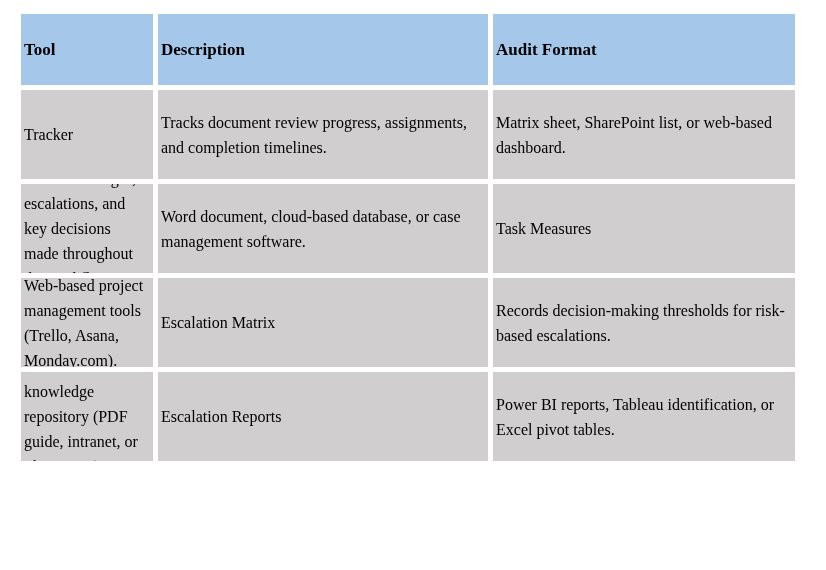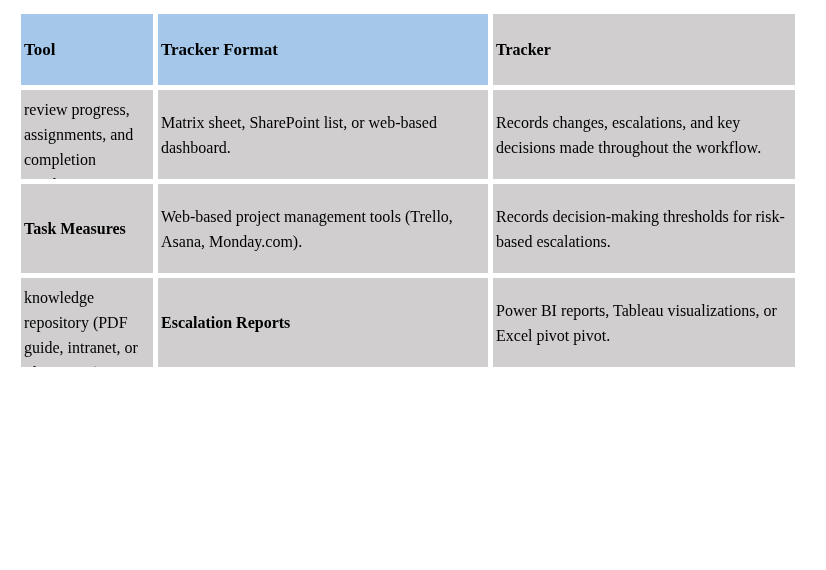--- a/index.html
+++ b/index.html
@@ -46,65 +46,74 @@
     background: var(--header-bg, #A5C8EA);
     font-weight: bold;
     font-size: 17px;
   }
 
   .td {
     background: var(--row-bg, #D0CECE);
   }
 
   .tool-col {
-    font-weight: bold;
+    font-weight: normal;
   }
 </style>
 </head>
 <body>
 
 <div class="page">
   <div class="doc-table">
 
     <div class="cell th">
       <span>Tool</span>
     </div>
     <div class="cell th">
-      <span>Tracker Format</span>
+      <span>Description</span>
+    </div>
+    <div class="cell th">
+      <span>Audit Format</span>
     </div>
 
     <div class="cell td tool-col">
       <span>Tracker</span>
     </div>
     <div class="cell td">
       <span>Tracks document review progress, assignments, and completion timelines.</span>
     </div>
     <div class="cell td">
       <span>Matrix sheet, SharePoint list, or web-based dashboard.</span>
     </div>
 
     <div class="cell td">
       <span>Records changes, escalations, and key decisions made throughout the workflow.</span>
     </div>
+    <div class="cell td">
+      <span>Word document, cloud-based database, or case management software.</span>
+    </div>
 
     <div class="cell td tool-col">
       <span>Task Measures</span>
     </div>
     <div class="cell td">
       <span>Web-based project management tools (Trello, Asana, Monday.com).</span>
     </div>
 
+    <div class="cell td tool-col">
+      <span>Escalation Matrix</span>
+    </div>
     <div class="cell td">
       <span>Records decision-making thresholds for risk-based escalations.</span>
     </div>
     <div class="cell td">
       <span>Internal knowledge repository (PDF guide, intranet, or SharePoint).</span>
     </div>
 
     <div class="cell td tool-col">
       <span>Escalation Reports</span>
     </div>
     <div class="cell td">
-      <span>Power BI reports, Tableau visualizations, or Excel pivot pivot.</span>
+      <span>Power BI reports, Tableau identification, or Excel pivot tables.</span>
     </div>
 
   </div>
 </div>
 
 </body></html>

